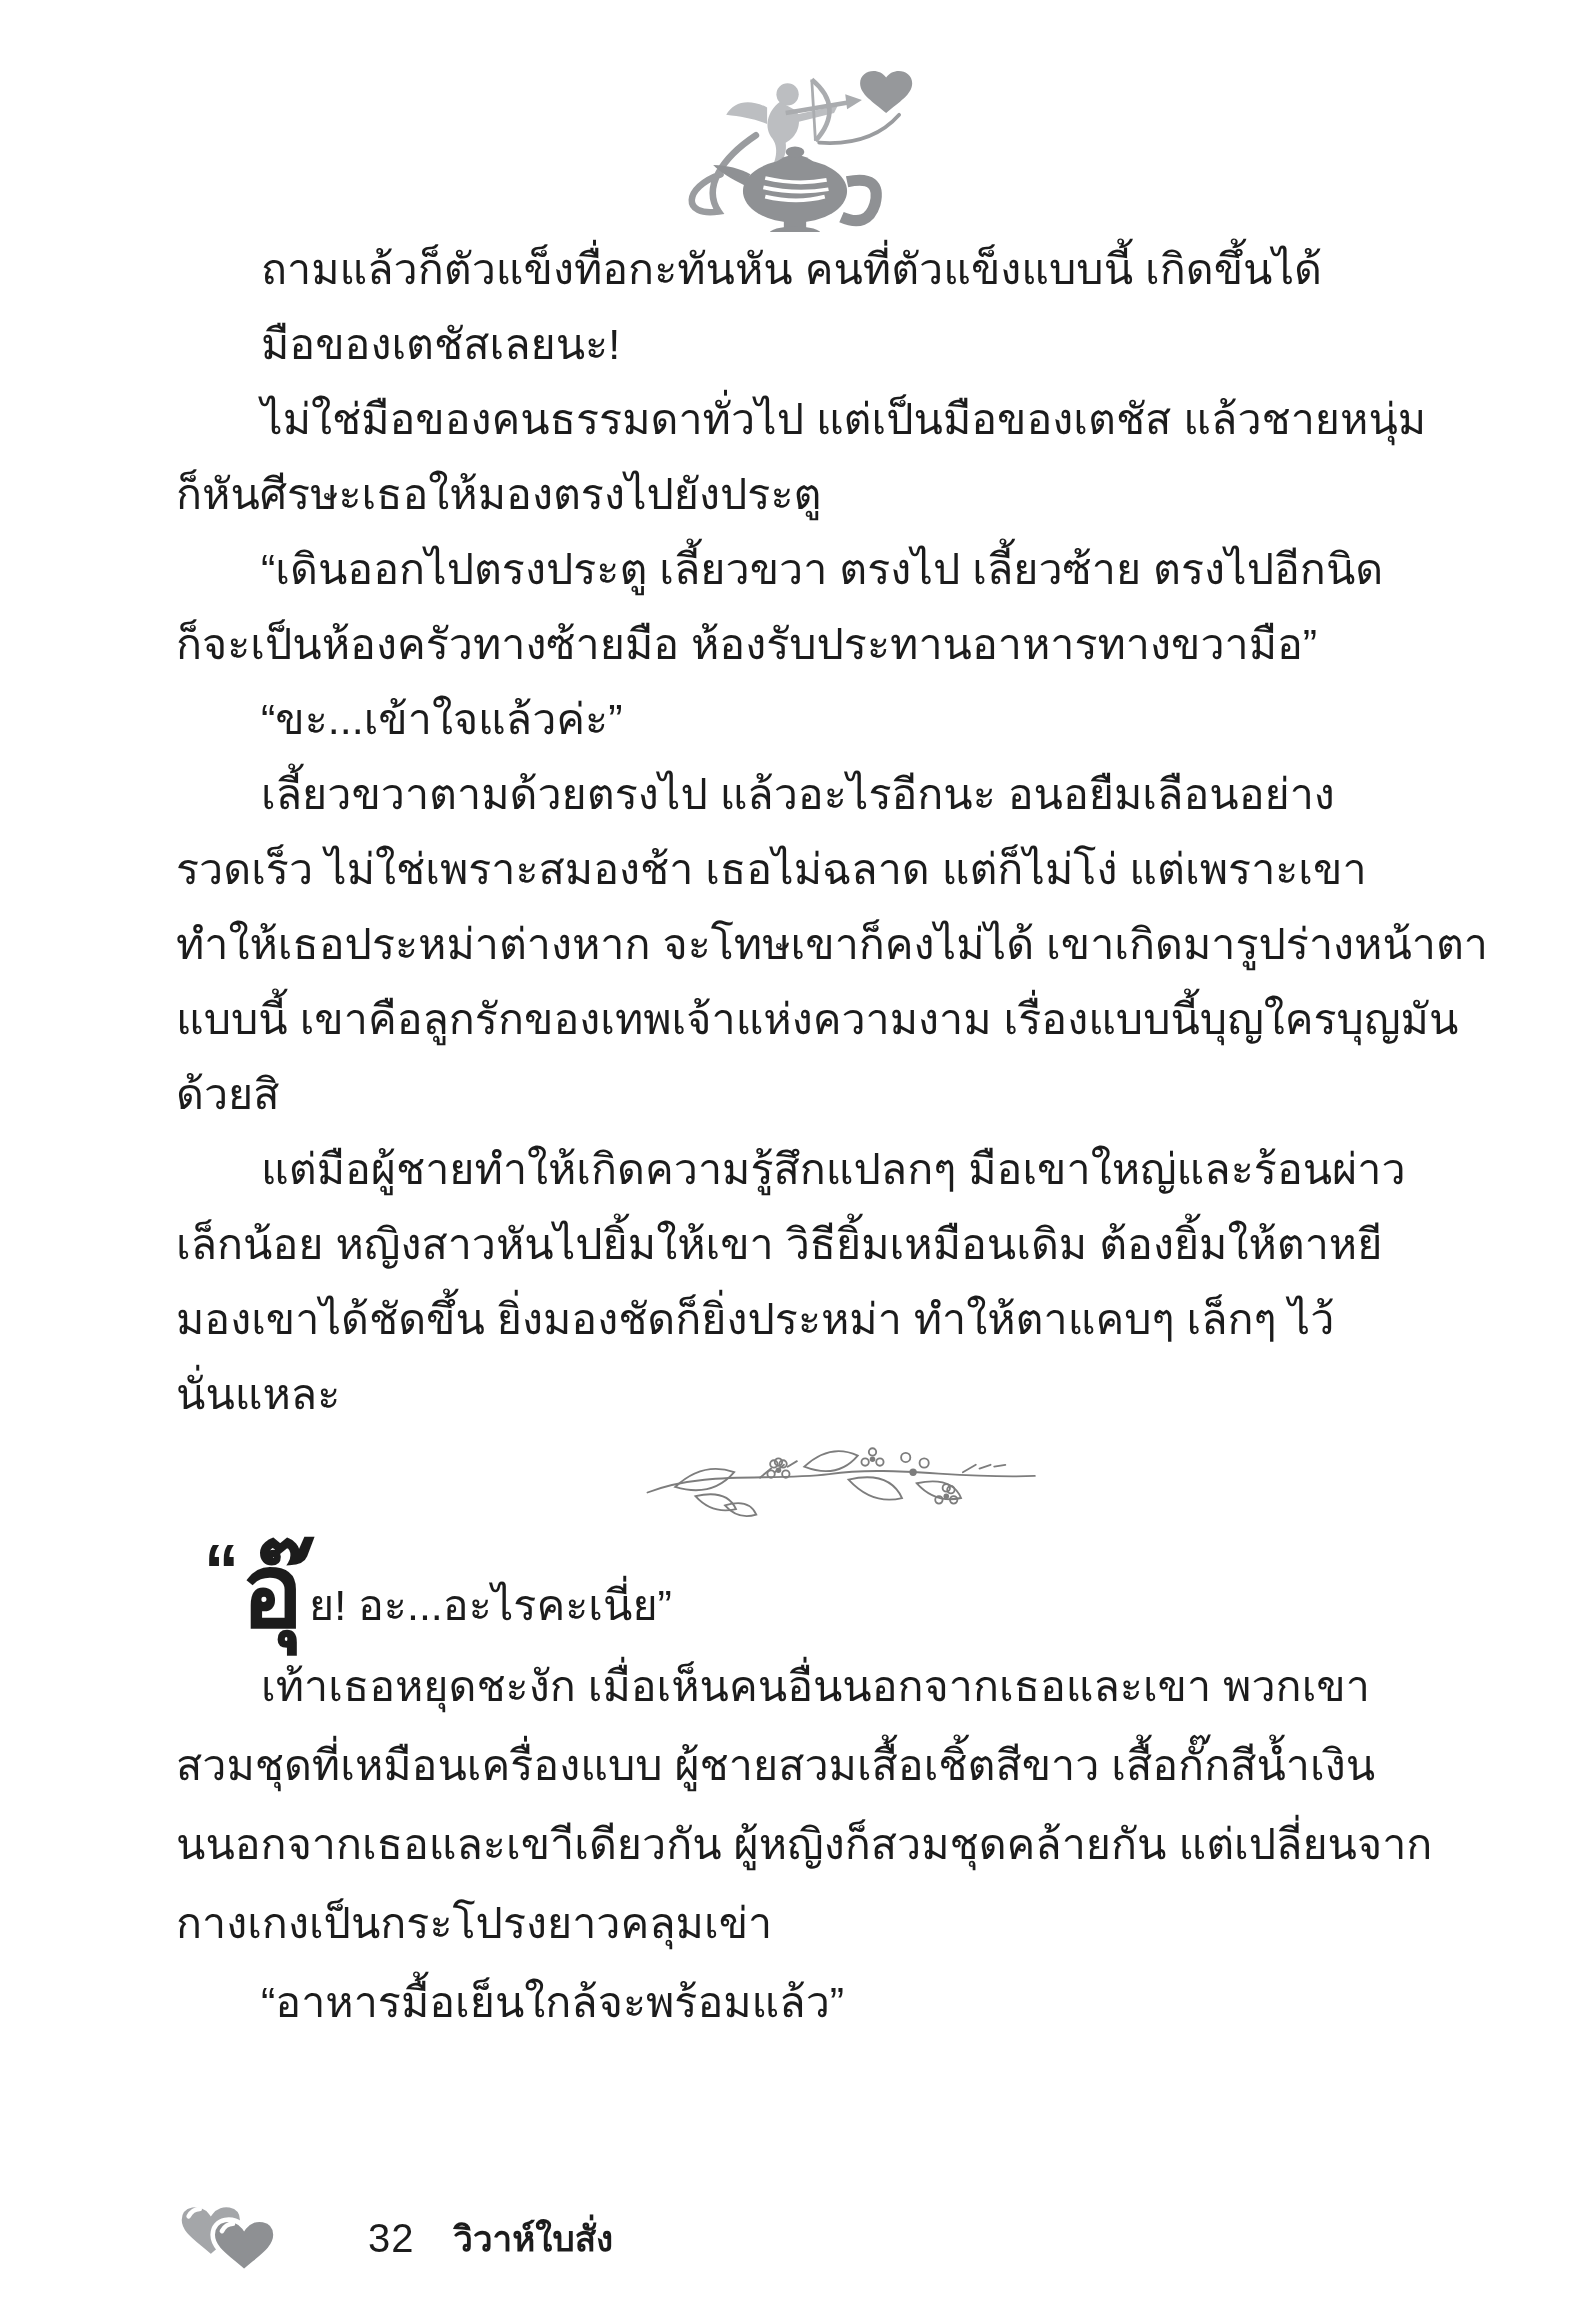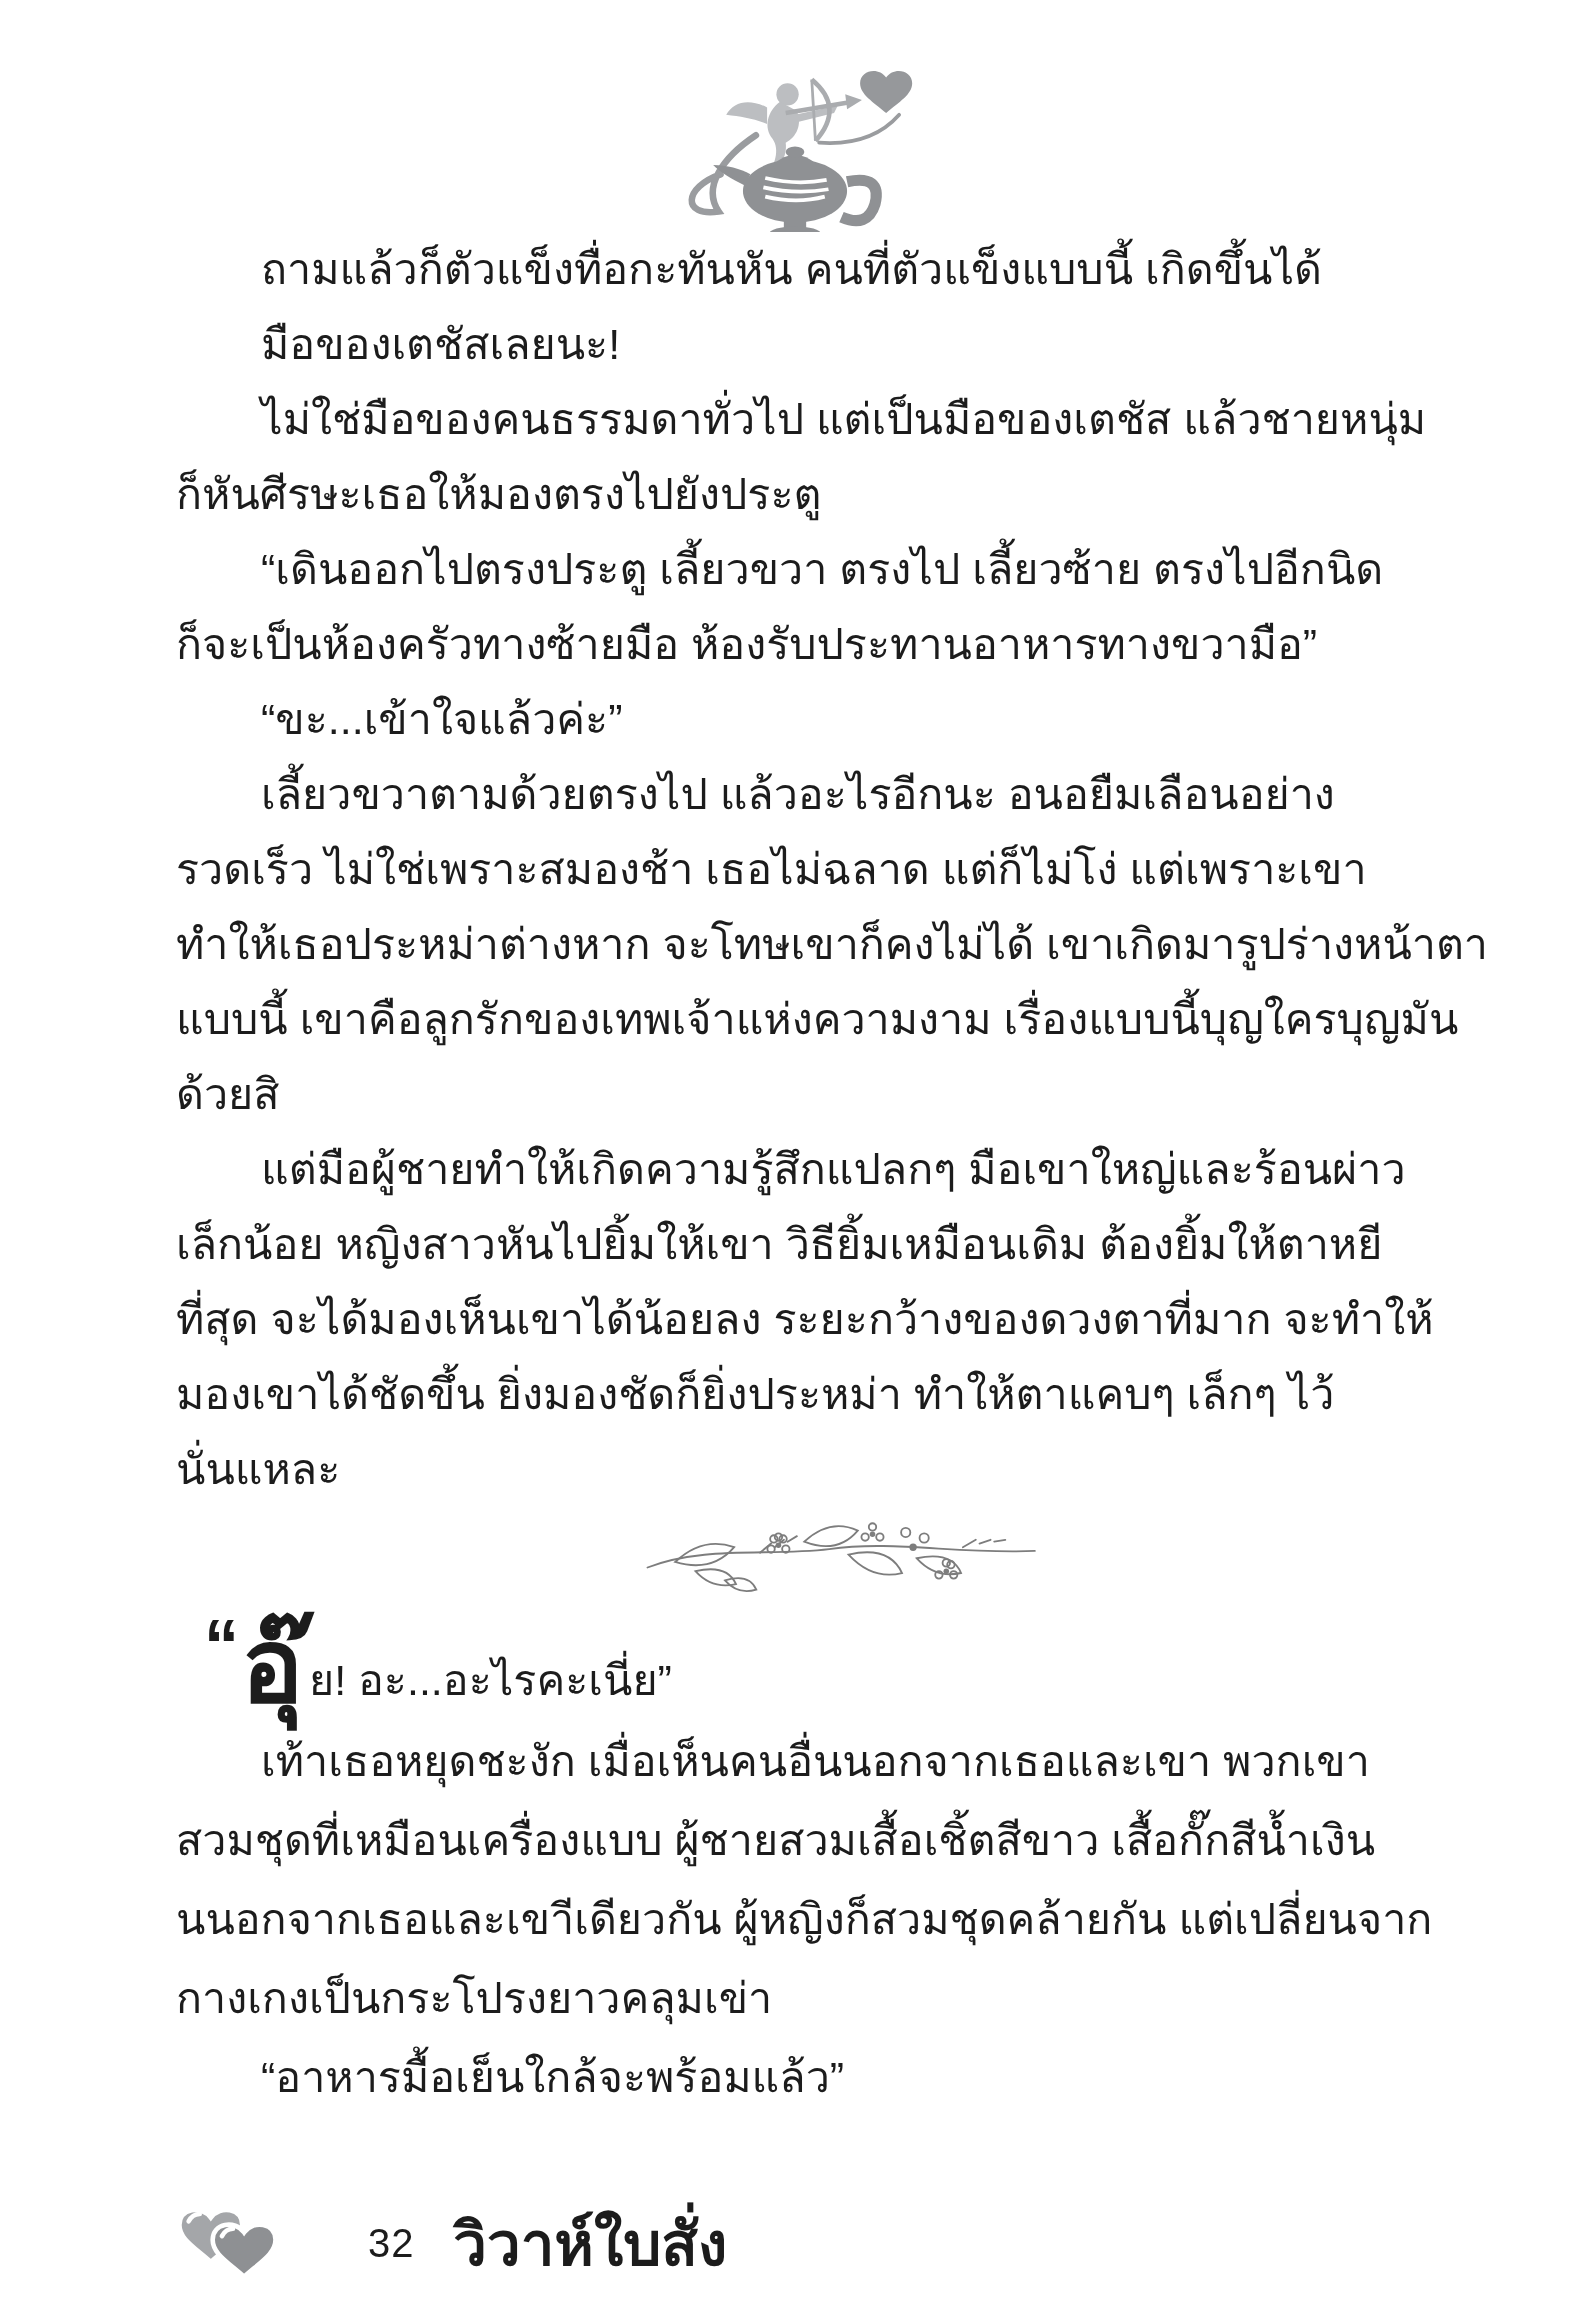--- a/index.html
+++ b/index.html
@@ -67,21 +67,21 @@
     display:flex;
     align-items:center;
   }
   .footer .hearts{width:122px;height:85px;}
   .footer .pagenum{
     font-size:40px;
     margin-left:74px;
     letter-spacing:0.9px;
   }
   .footer .booktitle{
-    font-size:60px;
+    font-size:35px;
     font-weight:bold;
     margin-left:39px;
   }
 </style>
 </head>
 <body>
 
 <div class="page">
 
   <div class="ornament-top">
@@ -149,21 +149,20 @@
       <div class="line indent">เลี้ยวขวาตามด้วยตรงไป แล้วอะไรอีกนะ อนอยืมเลือนอย่าง</div>
       <div class="line">รวดเร็ว ไม่ใช่เพราะสมองช้า เธอไม่ฉลาด แต่ก็ไม่โง่ แต่เพราะเขา</div>
       <div class="line">ทำให้เธอประหม่าต่างหาก จะโทษเขาก็คงไม่ได้ เขาเกิดมารูปร่างหน้าตา</div>
       <div class="line">แบบนี้ เขาคือลูกรักของเทพเจ้าแห่งความงาม เรื่องแบบนี้บุญใครบุญมัน</div>
       <div class="line">ด้วยสิ</div>
     </div>
 
     <div class="para">
       <div class="line indent">แต่มือผู้ชายทำให้เกิดความรู้สึกแปลกๆ มือเขาใหญ่และร้อนผ่าว</div>
       <div class="line">เล็กน้อย หญิงสาวหันไปยิ้มให้เขา วิธียิ้มเหมือนเดิม ต้องยิ้มให้ตาหยี</div>
-      <div class="line">ที่สุด จะได้มองเห็นเขาได้น้อยลง ระยะกว้างของดวงตาที่มาก จะทำให้</div>
       <div class="line">มองเขาได้ชัดขึ้น ยิ่งมองชัดก็ยิ่งประหม่า ทำให้ตาแคบๆ เล็กๆ ไว้</div>
       <div class="line">นั่นแหละ</div>
     </div>
 
     <div class="divider-wrap">
       <svg width="408" height="83" viewBox="0 0 440 90">
         <g fill="none" stroke="#7d7d7d" stroke-width="2" stroke-linecap="round">
           <path d="M8,58 C70,34 140,46 205,38 C275,28 345,44 428,40"></path>
           <path d="M38,52 q30,-28 64,-16 q-24,28 -64,16 z"></path>
           <path d="M60,62 q18,20 44,14 q-10,-22 -44,-14 z"></path>

